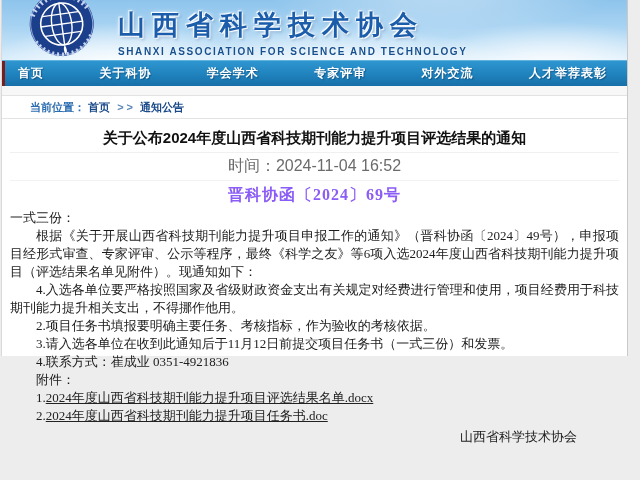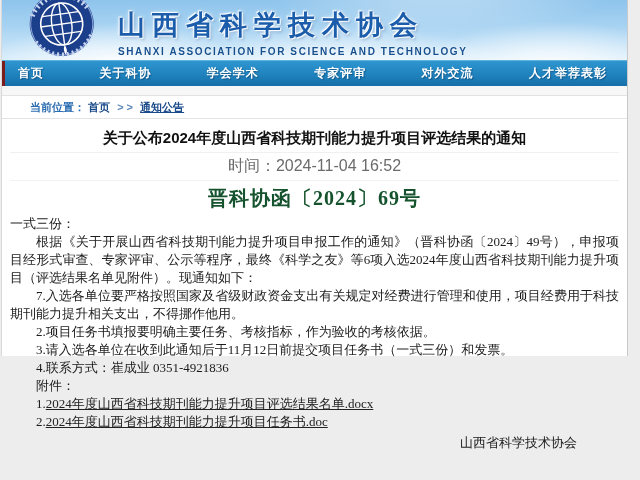--- a/index.html
+++ b/index.html
@@ -76,41 +76,41 @@
   .crumb-bar{
     height:22px;line-height:22px;
     background:#fff;
     border-top:1px solid #e3e3e3;border-bottom:1px solid #e3e3e3;
     padding-left:28px;font-size:11px;font-weight:bold;
     white-space:nowrap;
   }
   .crumb-label{color:#2a6cb0;}
   .crumb-link{color:#1a4a8a;cursor:pointer;}
   .crumb-sep{color:#5a86b8;margin:0 4px;font-weight:bold;}
-  .crumb-current{color:#1a4a8a;cursor:pointer;text-decoration:underline;}
+  .crumb-current{color:#1a4a8a;cursor:pointer;}
 
   
   .article{
     padding:6px 8px 0 8px;
     font-family:"Liberation Serif","DejaVu Serif",serif;
     color:#1c1c1c;
   }
   .article-title{
     font-family:"Liberation Sans","DejaVu Sans",sans-serif;
     font-size:15px;font-weight:bold;color:#111;
     text-align:center;line-height:21px;
     margin:2px 30px 4px 30px;
   }
   .meta-row{
     text-align:center;font-size:16px;color:#6b6b6b;
     padding:3px 0;border-top:1px solid #f0f0f0;border-bottom:1px solid #f2f2f2;
     font-family:"Liberation Sans","DejaVu Sans",sans-serif;
   }
   .doc-number{
-    text-align:center;font-size:20px;font-weight:bold;color:#14532d;
+    text-align:center;font-size:16px;font-weight:bold;color:#8b5cf6;
     margin:4px 0 3px 0;letter-spacing:1px;
   }
   .body-text{font-size:13px;line-height:18px;text-align:justify;}
   .para{margin:0;text-indent:2em;}
   .para.no-indent{text-indent:0;}
   .attach-row{margin:0;text-indent:2em;white-space:nowrap;}
   .attach-link{
     color:#222;text-decoration:underline;cursor:pointer;
   }
   .signature-block{
@@ -170,21 +170,21 @@
 
     <div class="meta-row">
       <span>时间：</span><span>2024-11-04 16:52</span>
     </div>
 
     <div class="doc-number">晋科协函〔2024〕69号</div>
 
     <div class="body-text">
       <p class="para no-indent">一式三份：</p>
       <p class="para">根据《关于开展山西省科技期刊能力提升项目申报工作的通知》（晋科协函〔2024〕49号），申报项目经形式审查、专家评审、公示等程序，最终《科学之友》等6项入选2024年度山西省科技期刊能力提升项目（评选结果名单见附件）。现通知如下：</p>
-      <p class="para">7.入选各单位要严格按照国家及省级财政资金支出有关规定对经费进行管理和使用，项目经费用于科技期刊能力提升相关支出，不得挪作他用。</p>
+      <p class="para">4.入选各单位要严格按照国家及省级财政资金支出有关规定对经费进行管理和使用，项目经费用于科技期刊能力提升相关支出，不得挪作他用。</p>
       <p class="para">2.项目任务书填报要明确主要任务、考核指标，作为验收的考核依据。</p>
       <p class="para">3.请入选各单位在收到此通知后于11月12日前提交项目任务书（一式三份）和发票。</p>
       <p class="para">4.联系方式：崔成业 0351-4921836</p>
 
       <p class="para">附件：</p>
 
       <p class="attach-row">
         <span>1.</span><a class="attach-link">2024年度山西省科技期刊能力提升项目评选结果名单.docx</a>
       </p>
       <p class="attach-row">

